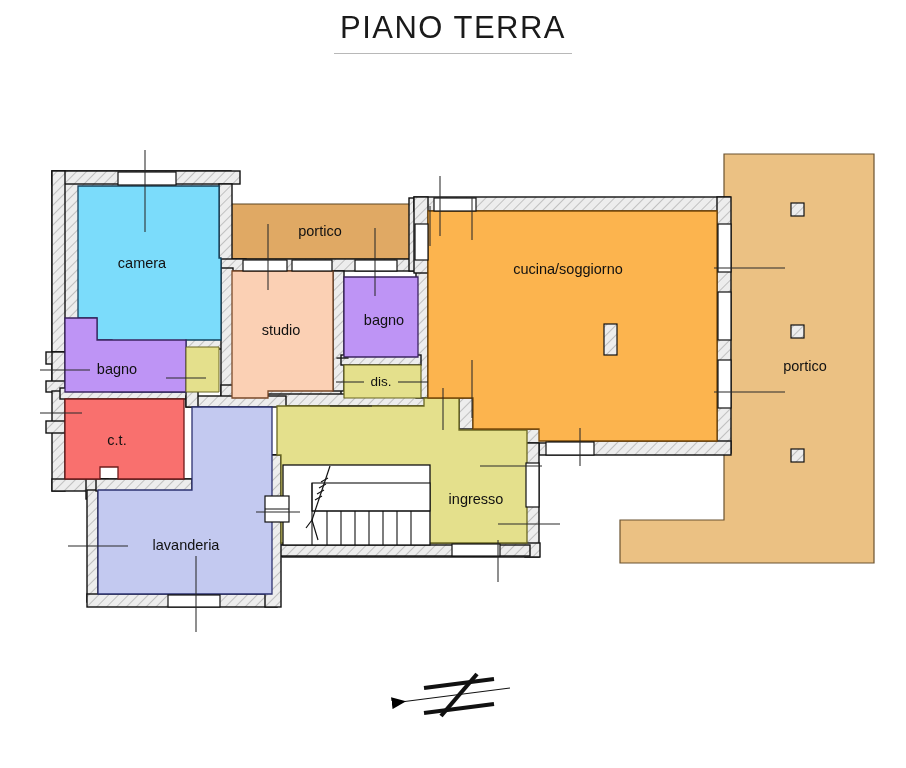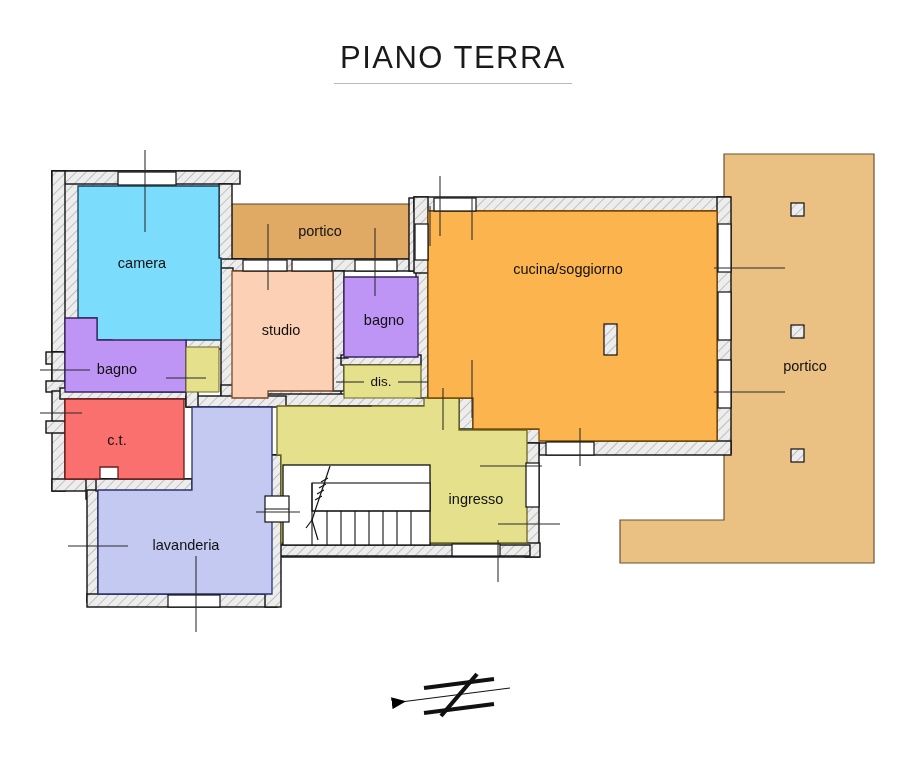--- a/index.html
+++ b/index.html
@@ -14,21 +14,21 @@
     position: relative;
     overflow: hidden;
   }
   #plan-wrap {
     width: 906px;
     height: 768px;
     position: relative;
   }
   #title-block {
     position: absolute;
-    top: 40px;
+    top: 10px;
     left: 0;
     width: 906px;
     text-align: center;
   }
   #plan-title {
     font-family: "Liberation Sans", sans-serif;
     font-size: 31px;
     letter-spacing: 1.5px;
     color: #1a1a1a;
     font-weight: 400;

